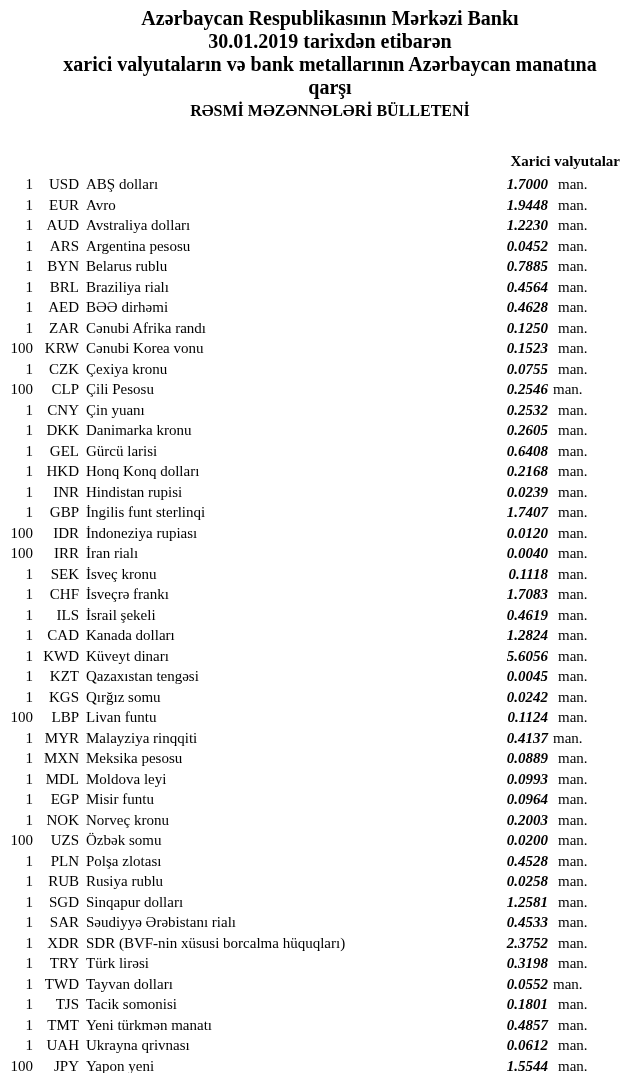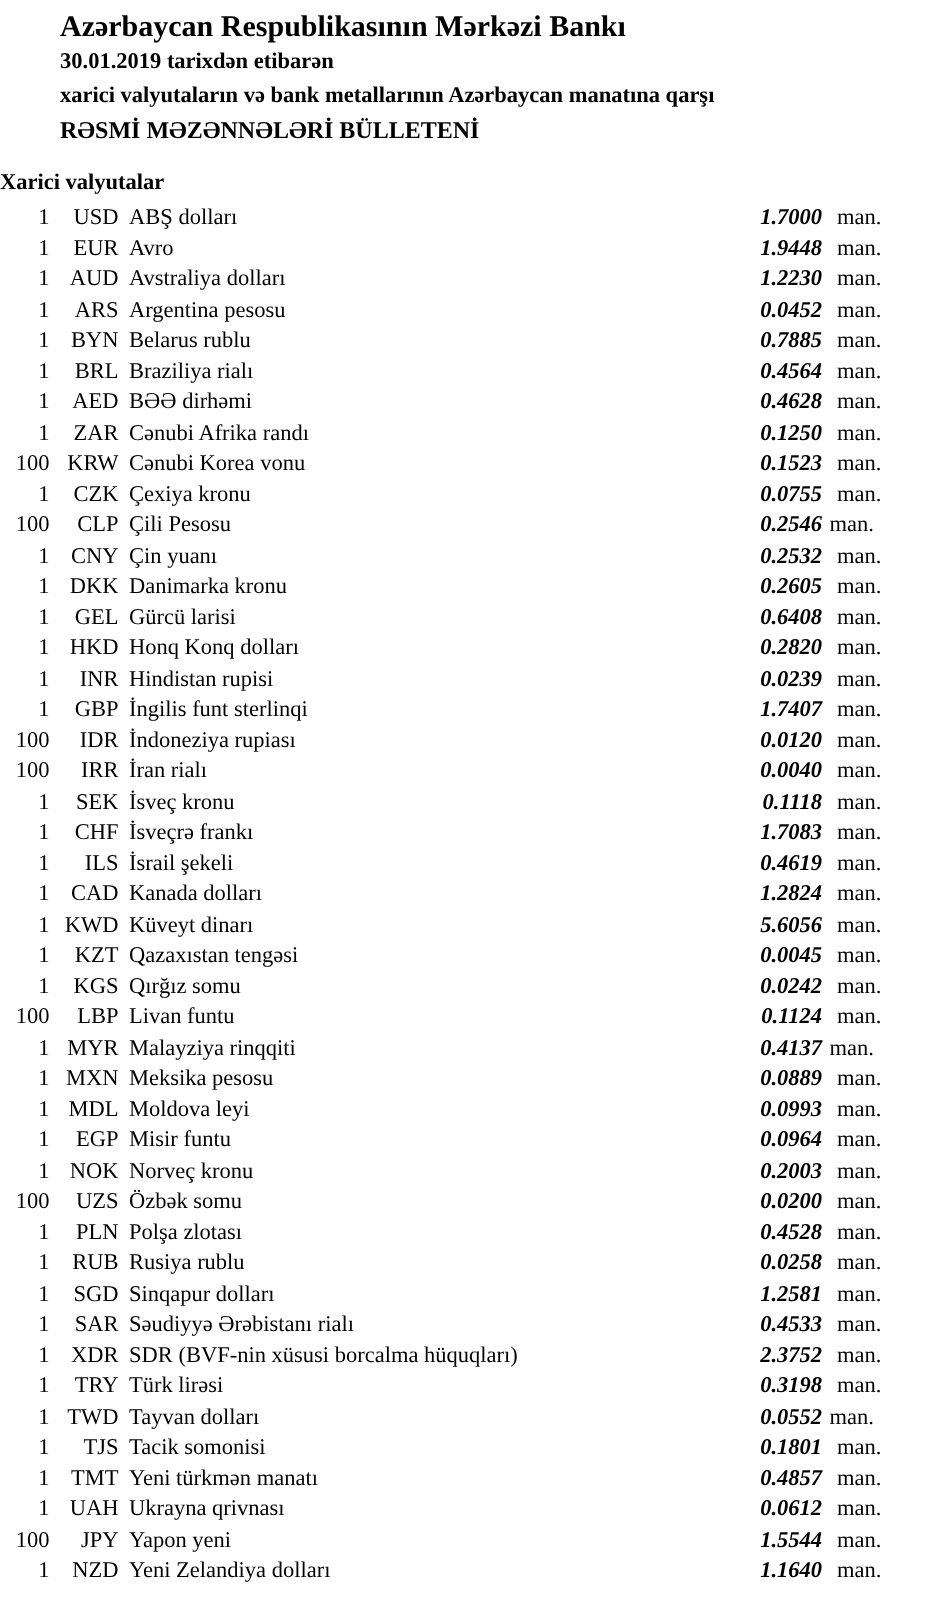--- a/index.html
+++ b/index.html
@@ -8,45 +8,45 @@
     background: #ffffff;
   }
   body {
     width: 620px;
     height: 1073px;
     color: #000000;
     font-family: "Liberation Serif", "DejaVu Serif", serif;
     overflow: hidden;
   }
   .header {
-    text-align: left;
+    text-align: center;
     padding-top: 6px;
     padding-left: 40px;
   }
   .title {
     font-size: 20px;
     font-weight: bold;
     line-height: 24px;
   }
   .hline {
-    font-size: 15px;
+    font-size: 20px;
     font-weight: bold;
     line-height: 23px;
   }
   .bulletin {
     font-size: 16px;
     font-weight: bold;
     line-height: 23px;
   }
   .section-title {
-    text-align: left;
+    text-align: right;
     font-size: 15px;
     font-weight: bold;
     line-height: 20px;
-    margin-top: 13px;
+    margin-top: 29px;
   }
   .table {
     margin-top: 3px;
   }
   .row {
     display: grid;
     grid-template-columns: 33px 46px 1fr 115px 72px;
     height: 20.5px;
     line-height: 20.5px;
     font-size: 15px;
@@ -182,21 +182,21 @@
       <span class="qty">1</span>
       <span class="code">GEL</span>
       <span class="name">Gürcü larisi</span>
       <span class="rate">0.6408</span>
       <span class="unit">man.</span>
     </div>
     <div class="row">
       <span class="qty">1</span>
       <span class="code">HKD</span>
       <span class="name">Honq Konq dolları</span>
-      <span class="rate">0.2820</span>
+      <span class="rate">0.2168</span>
       <span class="unit">man.</span>
     </div>
     <div class="row">
       <span class="qty">1</span>
       <span class="code">INR</span>
       <span class="name">Hindistan rupisi</span>
       <span class="rate">0.0239</span>
       <span class="unit">man.</span>
     </div>
     <div class="row">

